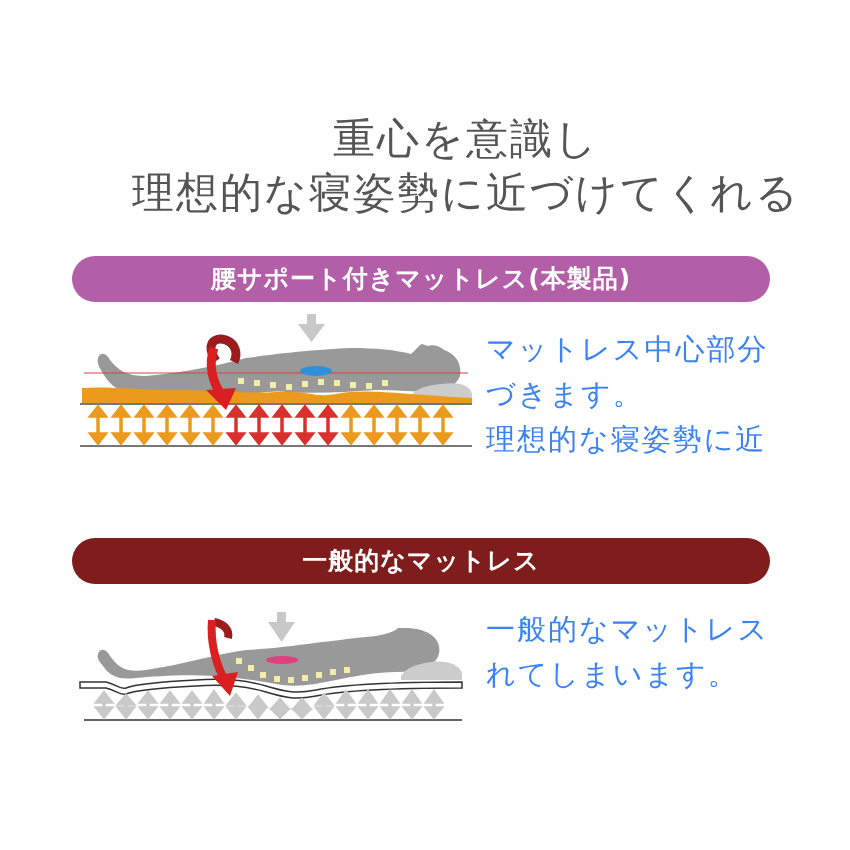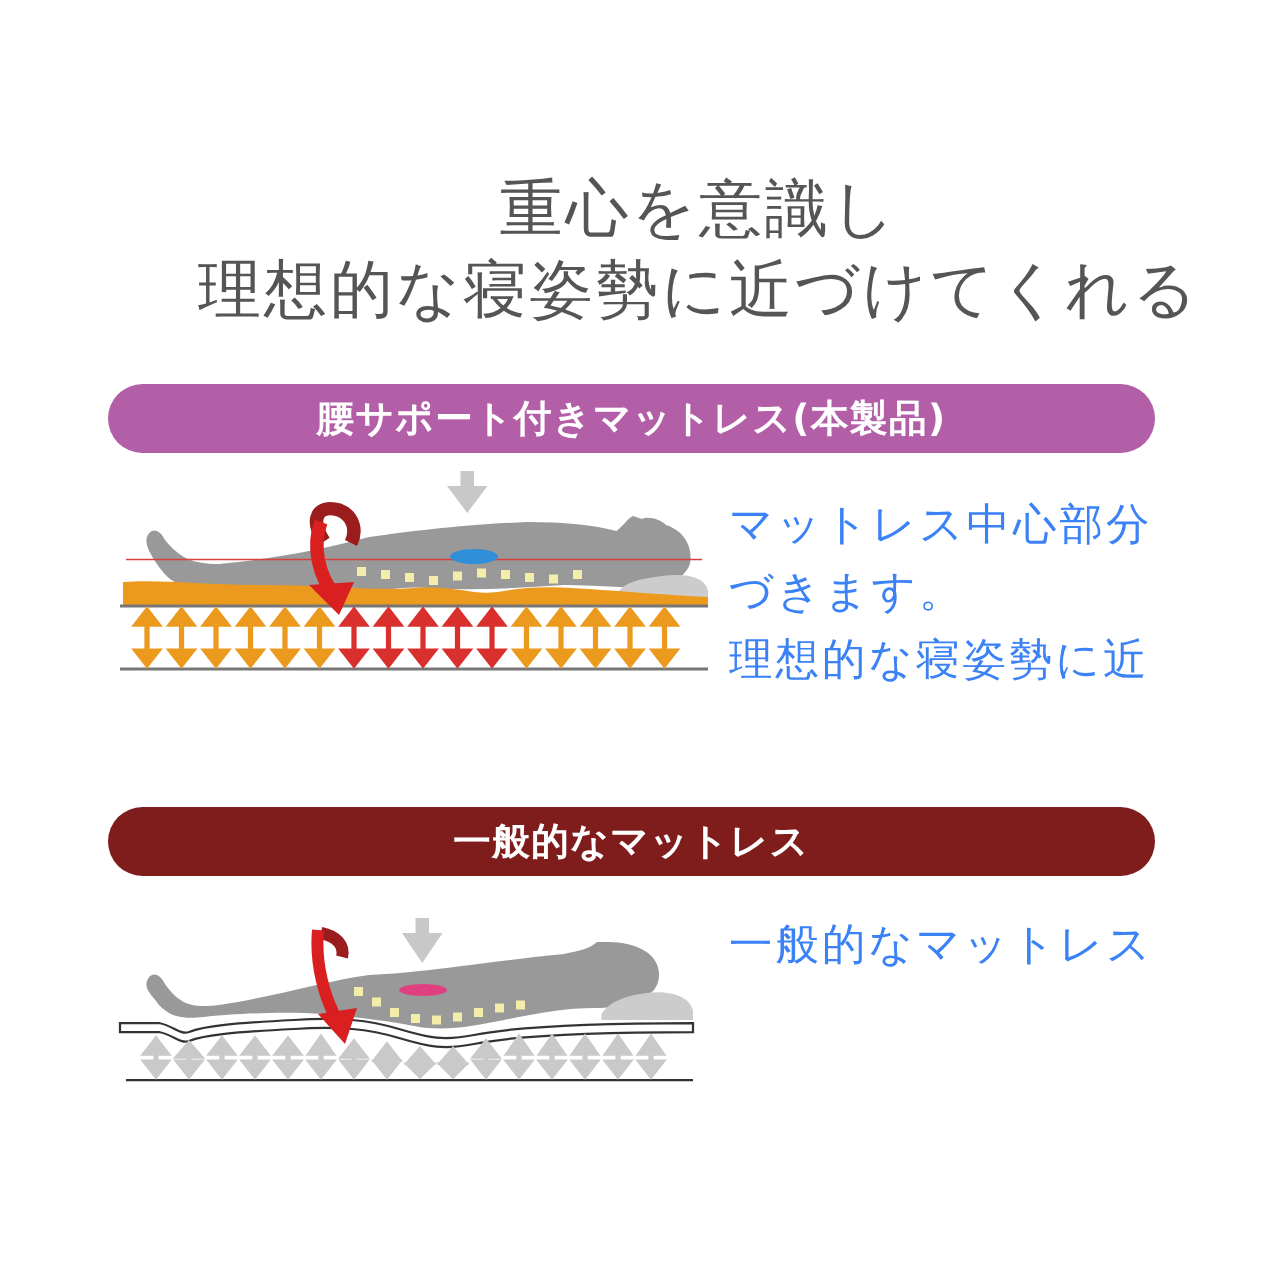--- a/index.html
+++ b/index.html
@@ -232,13 +232,14 @@
   </g>
   <g>
     <path d="M138,24 C148,26 154,32 152,40" fill="none" stroke="#9a1c1c" stroke-width="8"></path>
     <path d="M136,22 C134,44 140,68 150,84" fill="none" stroke="#d91f1f" stroke-width="8"></path>
     <polygon points="136,78 162,74 154,98" fill="#d91f1f"></polygon>
   </g>
 </svg>
 
 <div id="desc2" class="desc">
   <div>一般的なマットレス</div>
+  <div>れてしまいます。</div>
 </div>
 
 </body></html>

